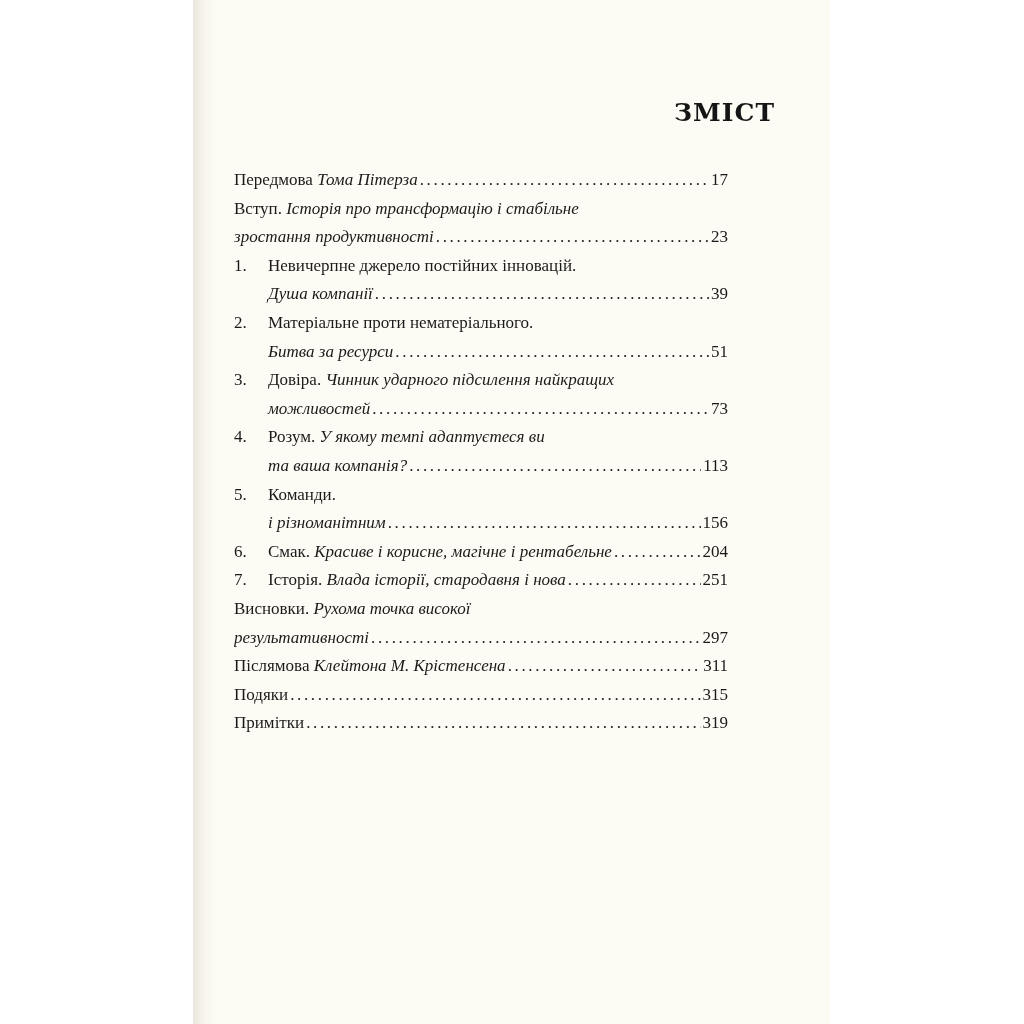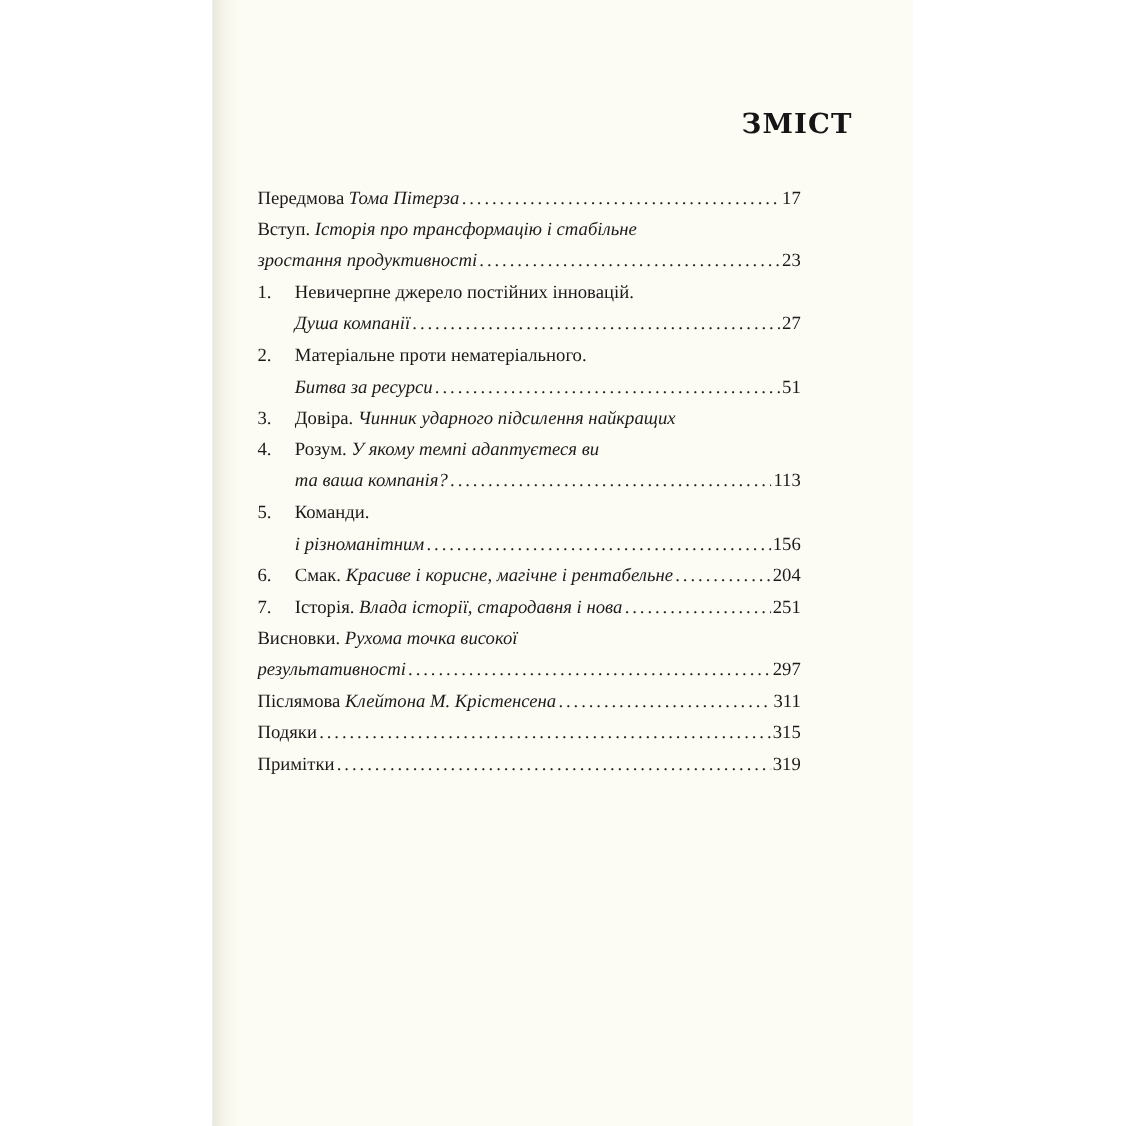--- a/index.html
+++ b/index.html
@@ -97,38 +97,43 @@
       <span class="page-no">23</span>
     </div>
 
     <div class="line">
       <span class="num">1.</span>
       <span style="white-space: pre;">Невичерпне джерело постійних інновацій.</span>
     </div>
     <div class="line indent">
       <span class="it">Душа компанії</span>
       <span class="dots"></span>
-      <span class="page-no">27</span>
+      <span class="page-no">39</span>
     </div>
 
     <div class="line">
       <span class="num">2.</span>
       <span style="white-space: pre;">Матеріальне проти нематеріального.</span>
     </div>
     <div class="line indent">
       <span class="it">Битва за ресурси</span>
       <span class="dots"></span>
       <span class="page-no">51</span>
     </div>
 
     <div class="line">
       <span class="num">3.</span>
       <span style="white-space: pre;">Довіра. </span>
       <span class="it">Чинник ударного підсилення найкращих</span>
     </div>
+    <div class="line indent">
+      <span class="it">можливостей</span>
+      <span class="dots"></span>
+      <span class="page-no">73</span>
+    </div>
 
     <div class="line">
       <span class="num">4.</span>
       <span style="white-space: pre;">Розум. </span>
       <span class="it">У якому темпі адаптуєтеся ви</span>
     </div>
     <div class="line indent">
       <span class="it">та ваша компанія?</span>
       <span class="dots"></span>
       <span class="page-no">113</span>

